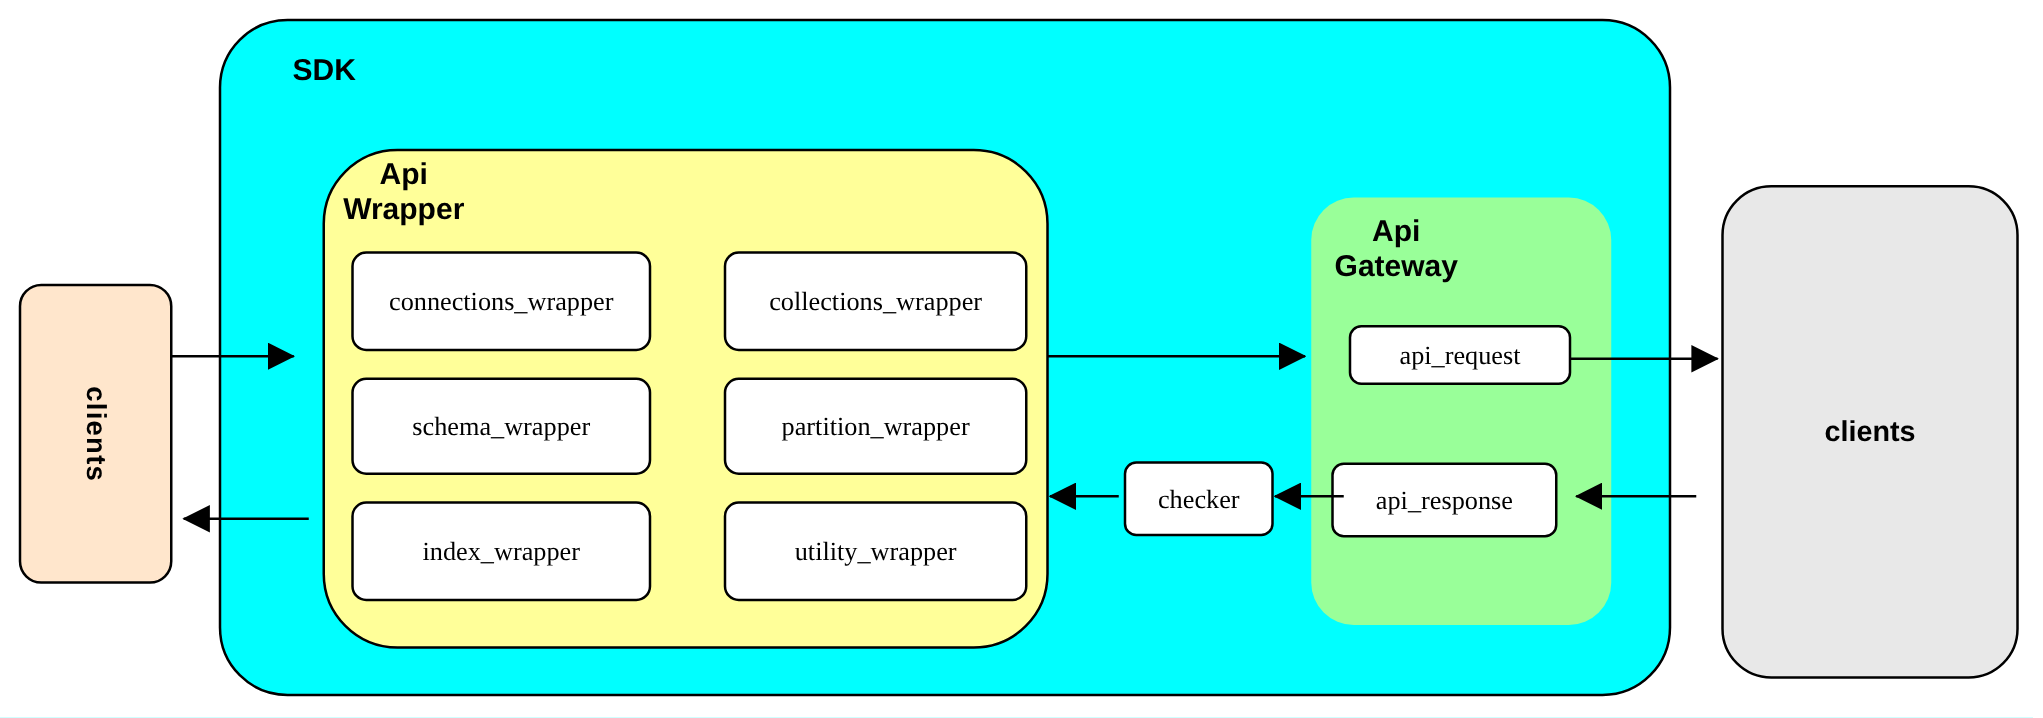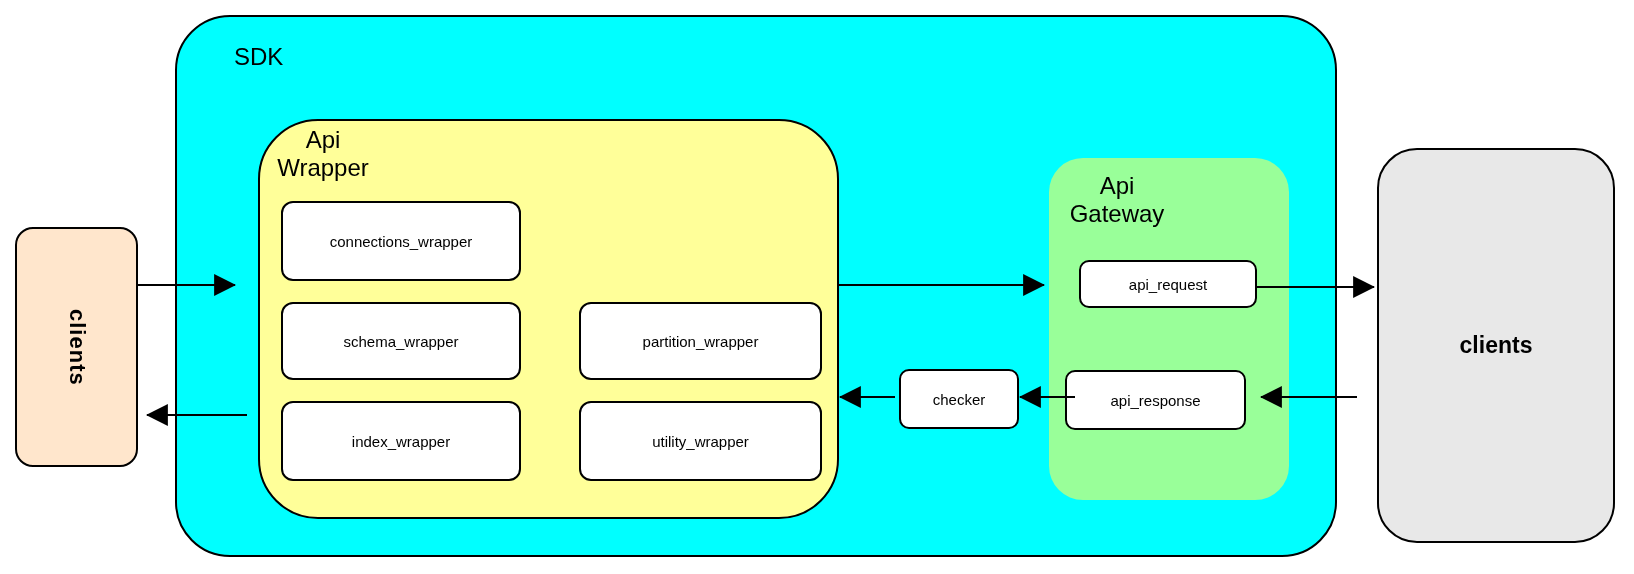--- a/index.html
+++ b/index.html
@@ -38,21 +38,21 @@
     letter-spacing: 1px;
   }
   
   #sdk {
     left: 175px; top: 15px; width: 1162px; height: 542px;
     background: #00FFFF;
     border-radius: 55px;
   }
   .container-title {
     position: absolute;
-    font-weight: normal;
+    font-weight: bold;
     font-size: 24px;
     line-height: 1.16;
     white-space: pre-line;
   }
   #sdk > .container-title { left: 57px; top: 26px; }
   
   #api-wrapper {
     left: 81px; top: 102px; width: 581px; height: 400px;
     background: #FFFF99;
     border-radius: 60px;
@@ -60,21 +60,22 @@
   #api-wrapper > .container-title {
     left: 3px; top: 5px; width: 120px; text-align: center;
   }
   .white-box {
     position: absolute;
     box-sizing: border-box;
     background: #FFFFFF;
     border: 2px solid #000000;
     border-radius: 12px;
     display: flex; align-items: center; justify-content: center;
-    font-size: 15px;
+    font-size: 21px;
+    font-family: Liberation Serif, serif;
   }
   
   .wb-c1 { left: 21px;  width: 240px; }
   .wb-c2 { left: 319px; width: 243px; }
   .wb-r1 { top: 80px;  height: 80px; }
   .wb-r2 { top: 181px; height: 78px; }
   .wb-r3 { top: 280px; height: 80px; }
   
   #checker {
     left: 722px; top: 352px; width: 120px; height: 60px;
@@ -121,20 +122,23 @@
   <div class="node bordered" id="sdk">
     <div class="container-title">SDK</div>
 
     <div class="node bordered" id="api-wrapper">
       <div class="container-title">Api
 Wrapper</div>
 
       <div class="white-box wb-c1 wb-r1">
         <span>connections_wrapper</span>
       </div>
+      <div class="white-box wb-c2 wb-r1">
+        <span>collections_wrapper</span>
+      </div>
       <div class="white-box wb-c1 wb-r2">
         <span>schema_wrapper</span>
       </div>
       <div class="white-box wb-c1 wb-r3">
         <span>index_wrapper</span>
       </div>
       <div class="white-box wb-c2 wb-r2">
         <span>partition_wrapper</span>
       </div>
       <div class="white-box wb-c2 wb-r3">

